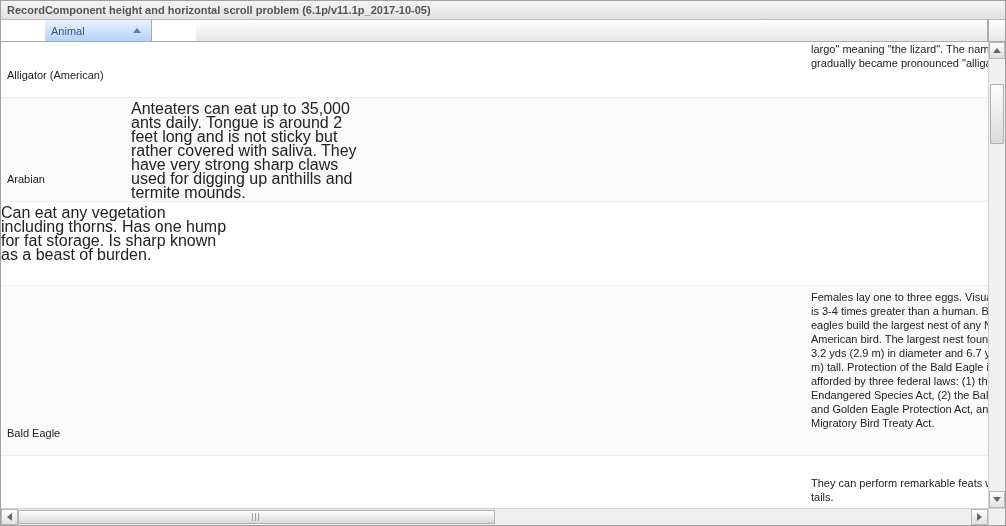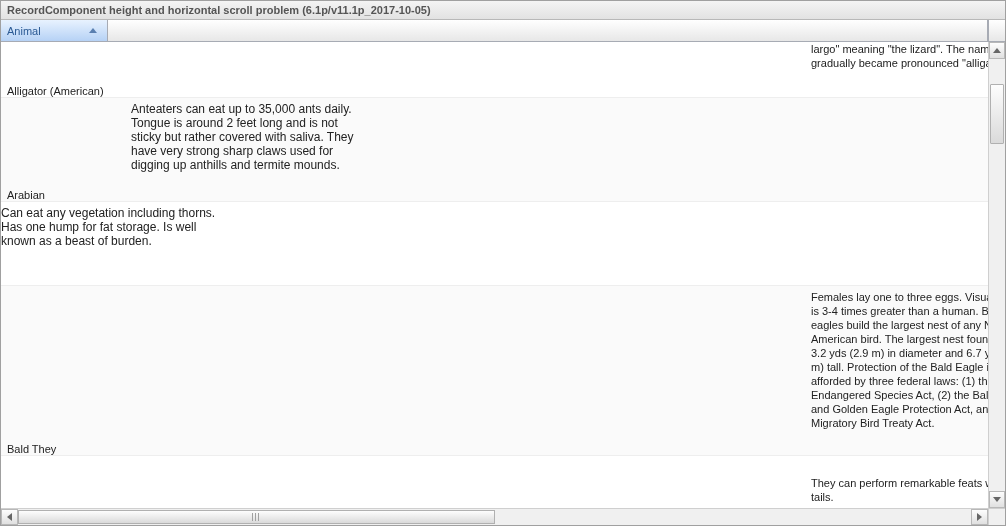--- a/index.html
+++ b/index.html
@@ -37,20 +37,21 @@
     border-bottom: 1px solid #a7abb4;
   }
   .header-cell {
     display: flex;
     align-items: center;
     padding: 0 6px;
     border-right: 1px solid #a7abb4;
     background: linear-gradient(#ffffff, #e7e7e7);
     color: #444;
     position: relative;
+    margin-left: 44px;
   }
   .header-cell.sorted {
     background: linear-gradient(#e8f2ff, #b6d2f5);
     color: #2b5a94;
   }
   .sort-arrow {
     position: absolute;
     right: 10px;
     width: 0; height: 0;
     border-left: 4px solid transparent;
@@ -131,34 +132,34 @@
   .hscroll .corner { width:17px; border-left:1px solid #cfcfcf; background:#f0f0f0; }
 
   .row {
     display: flex;
     border-bottom: 1px solid #eee;
     position: relative;
   }
   .row.alt { background: #fafafa; }
   .col-animal {
     width: 130px;
-    padding: 0 6px;
+    padding: 16px 6px;
     display:flex;
     align-items:flex-end;
     font-size: 11px;
     color: #222;
   }
   .col-rest {
     flex: 1;
     position: relative;
   }
   .inline-left {
     width: 230px;
     padding: 4px 2px 4px 0;
-    font-size: 12px;
+    font-size: 16px;
     line-height: 14px;
     color: #222;
   }
   .inline-right {
     position: absolute;
     top: 4px;
     left: 680px;
     width: 224px;
     font-size: 11px;
     line-height: 14px;
@@ -195,26 +196,26 @@
 
         <div class="row alt" style="height:104px">
           <div class="col-animal">Arabian</div>
           <div class="col-rest">
             <div class="inline-left">Anteaters can eat up to 35,000 ants daily. Tongue is around 2 feet long and is not sticky but rather covered with saliva. They have very strong sharp claws used for digging up anthills and termite mounds.</div>
           </div>
         </div>
 
         <div class="row" style="height:84px">
           <div class="col-rest">
-            <div class="inline-left">Can eat any vegetation including thorns. Has one hump for fat storage. Is well known as a beast of burden.</div>
+            <div class="inline-left">Can eat any vegetation including thorns. Has one hump for fat storage. Is sharp known as a beast of burden.</div>
           </div>
         </div>
 
         <div class="row alt" style="height:170px">
-          <div class="col-animal">Bald They</div>
+          <div class="col-animal">Bald Eagle</div>
           <div class="col-rest">
             <div class="inline-right">Females lay one to three eggs. Visual acuity is 3-4 times greater than a human. Bald eagles build the largest nest of any North American bird. The largest nest found was 3.2 yds (2.9 m) in diameter and 6.7 yds (6.1 m) tall. Protection of the Bald Eagle is afforded by three federal laws: (1) the Endangered Species Act, (2) the Bald Eagle and Golden Eagle Protection Act, and (3) the Migratory Bird Treaty Act.</div>
           </div>
         </div>
 
         <div class="row" style="height:60px">
           <div class="col-animal"></div>
           <div class="col-rest">
             <div class="inline-right" style="top:20px">They can perform remarkable feats with their tails.</div>
           </div>

